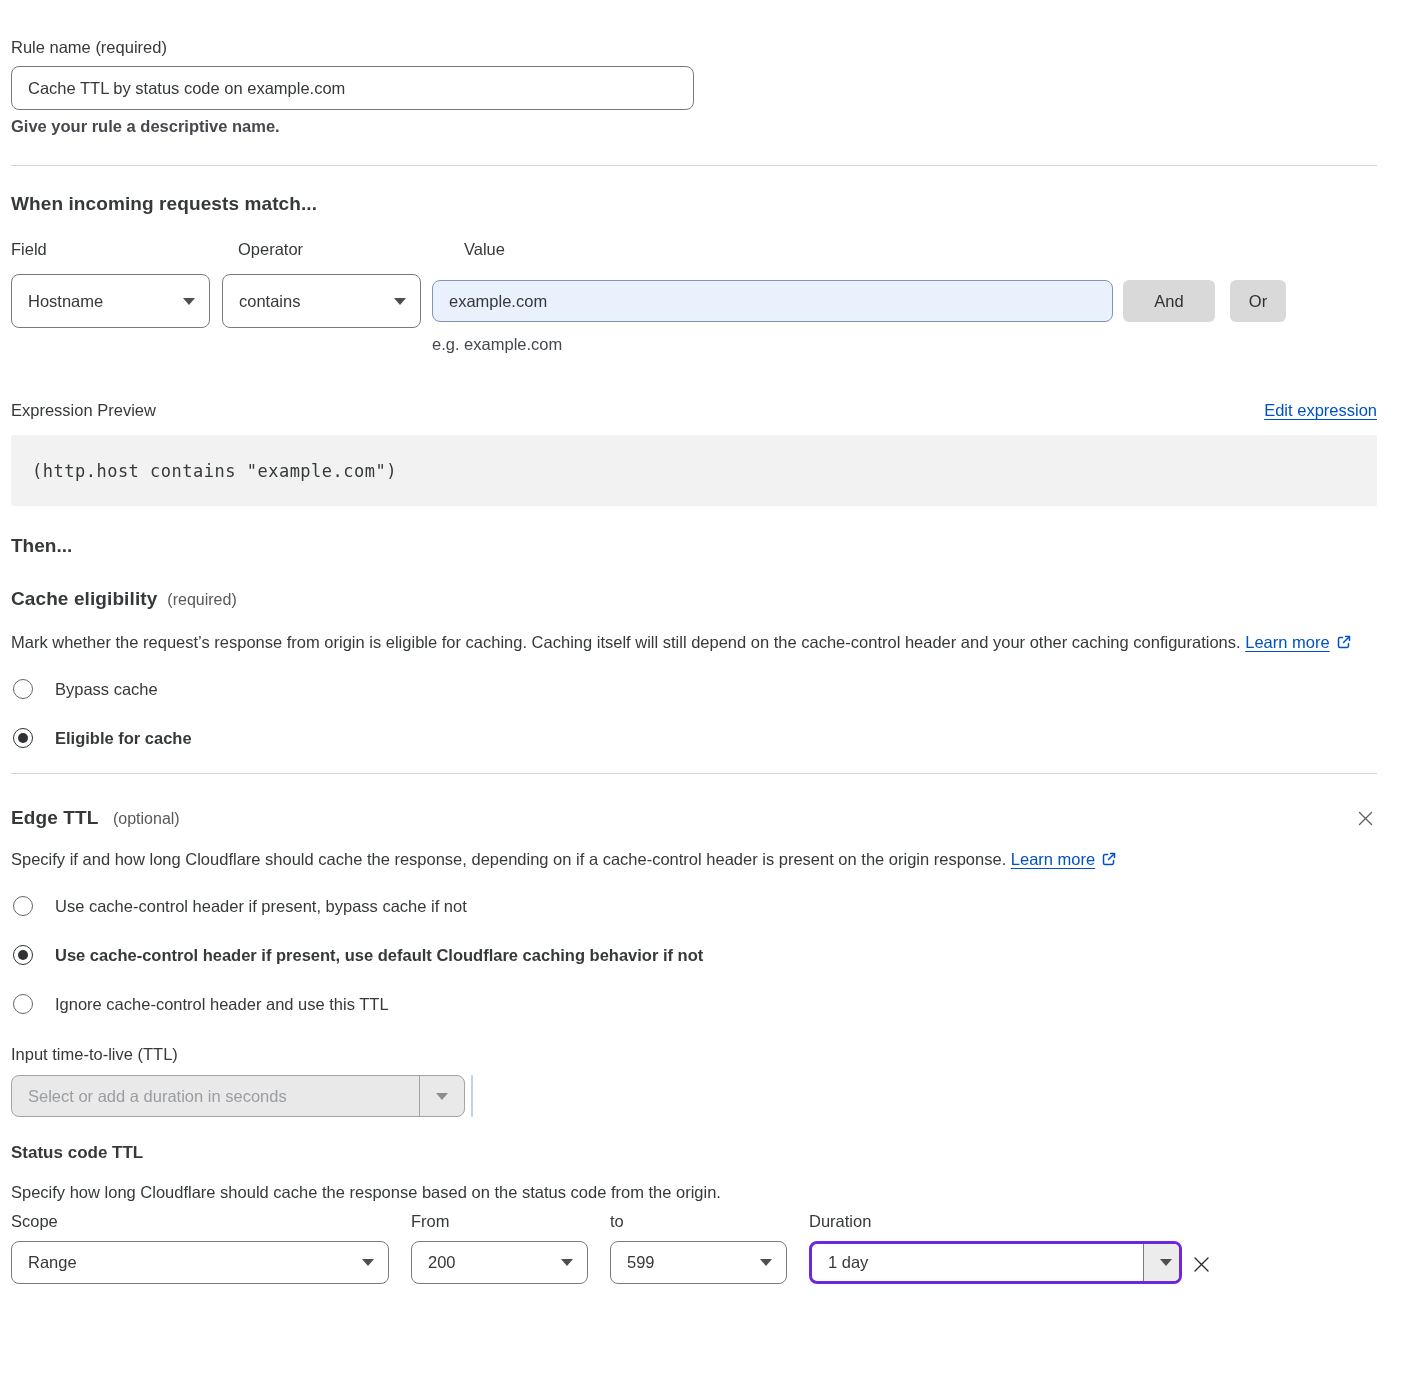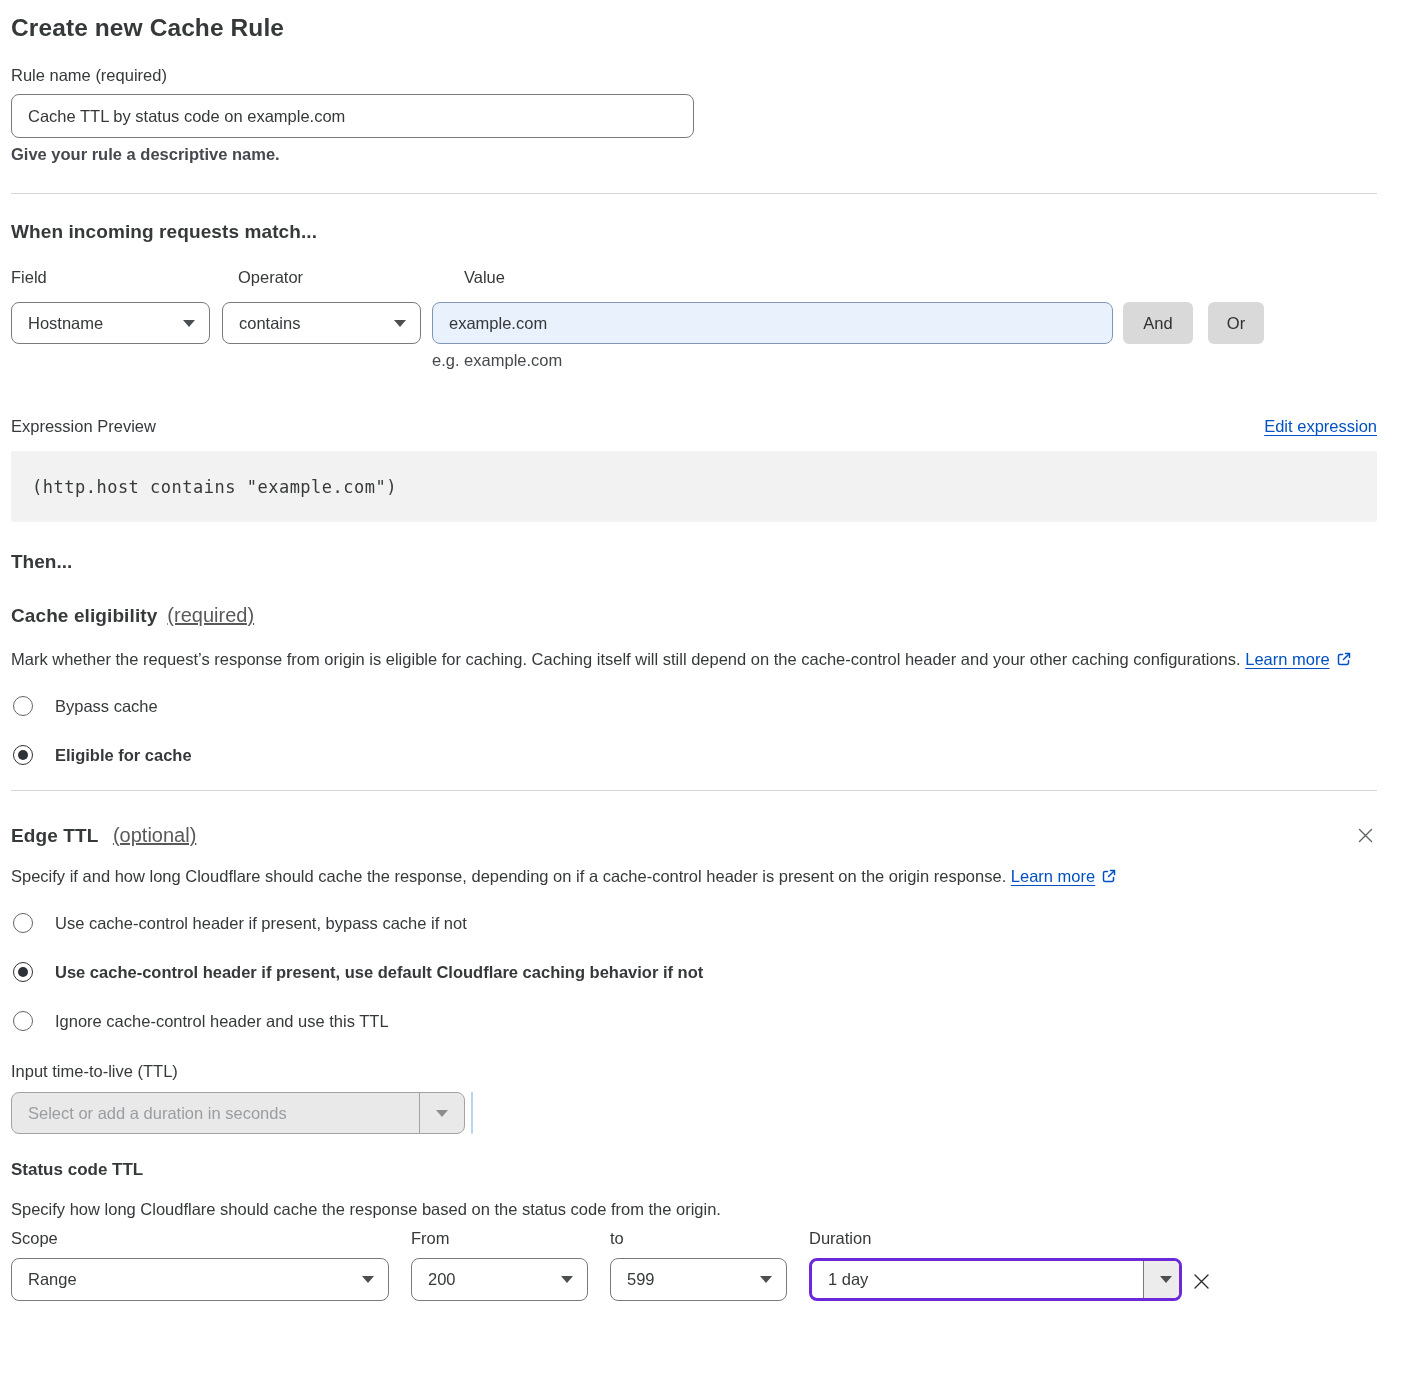--- a/index.html
+++ b/index.html
@@ -28,21 +28,21 @@
   .divider { border: none; border-top: 1px solid #d6d6d6; margin-top: 29px; }
 
   .section-heading { font-size: 19px; font-weight: 700; margin-top: 27px; letter-spacing: .1px; }
 
   .match-labels { display: flex; margin-top: 25px; gap: 16px; }
   .match-labels .slot1 { width: 211px; }
   .match-labels .slot2 { width: 210px; }
   .controls-row { display: flex; margin-top: 15px; align-items: center; }
 
   .select {
-    height: 42px; border: 1px solid #7b7b7b; border-radius: 8px;
+    height: 54px; border: 1px solid #7b7b7b; border-radius: 8px;
     background: #fff; display: flex; align-items: center;
     justify-content: space-between; padding: 0 14px 0 16px;
     font-size: 16.5px; color: #36393a; cursor: pointer;
   }
   .sel-field { width: 199px; margin-right: 12px; }
   .sel-operator { width: 199px; margin-right: 11px; }
   .caret {
     width: 0; height: 0;
     border-left: 6px solid transparent; border-right: 6px solid transparent;
     border-top: 7px solid #4c4f52; flex: 0 0 auto; margin-left: 8px;
@@ -52,40 +52,40 @@
     border: 1px solid #8195b5; border-radius: 8px;
     background: #e9f1fd; padding: 0 16px;
     font-size: 16.5px; color: #36393a;
     font-family: "Liberation Sans", sans-serif; outline: none;
   }
   .btn {
     height: 42px; border: none; border-radius: 6px;
     background: #d9d9d9; color: #313131; font-size: 16.5px;
     font-family: "Liberation Sans", sans-serif; cursor: pointer;
   }
-  .btn-and { width: 70px; margin-left: 10px; }
+  .btn-and { width: 92px; margin-left: 10px; }
   .btn-or  { width: 56px; margin-left: 15px; }
   .value-helper { margin-left: 421px; margin-top: 7px; font-size: 16.5px; color: #45484d; }
 
   .expr-row { display: flex; justify-content: space-between; align-items: flex-end; margin-top: 47px; }
   a.link { color: #0051c3; text-decoration: underline; text-underline-offset: 3px; cursor: pointer; }
   .expr-box {
     margin-top: 15px; height: 71px; background: #f2f2f2; border-radius: 2px;
     display: flex; align-items: center; padding: 0 21px;
   }
   .expr-code {
     font-family: "DejaVu Sans Mono", monospace;
     font-size: 17px; color: #36393a; letter-spacing: .5px;
   }
 
   .then-heading { font-size: 19px; font-weight: 700; margin-top: 29px; }
 
   .sub-heading-row { display: flex; align-items: baseline; margin-top: 31px; }
   .sub-heading { font-size: 19px; font-weight: 700; letter-spacing: .1px; }
-  .sub-tag { font-size: 20px; color: #595959; margin-left: 10px; text-decoration: underline; }
+  .sub-tag { font-size: 16px; color: #595959; margin-left: 10px; }
   .para { margin-top: 18px; max-width: 1345px; line-height: 28px; font-size: 16.5px; }
   .para-narrow { max-width: 1110px; margin-top: 15px; }
   .ext-icon { display: inline-block; vertical-align: -2px; margin-left: 6px; }
 
   .radio-row { display: flex; align-items: center; margin-top: 29px; margin-left: 2px; }
   .radio-row.first { margin-top: 21px; }
   .radio {
     width: 20px; height: 20px; border-radius: 50%;
     border: 1.6px solid #62666d; background: #fff;
     flex: 0 0 auto; cursor: pointer; position: relative;
@@ -137,21 +137,20 @@
     width: 36px; border-left: 1px solid #7b7b7b; background: #ececec;
     display: flex; align-items: center; justify-content: center;
   }
   .remove-x { align-self: center; margin-left: 4px; margin-bottom: 0; cursor: pointer; line-height: 0; padding: 4px; }
 </style>
 </head>
 <body>
 
 <div class="container">
 
-  <h1 class="page-title">Create new Cache Rule</h1>
 
   <div class="field-label">Rule name (required)</div>
   <input class="text-input" type="text" value="Cache TTL by status code on example.com" style="">
   <div class="helper">Give your rule a descriptive name.</div>
 
   <hr class="divider">
 
   <h2 class="section-heading">When incoming requests match...</h2>
 
   <div class="match-labels">

